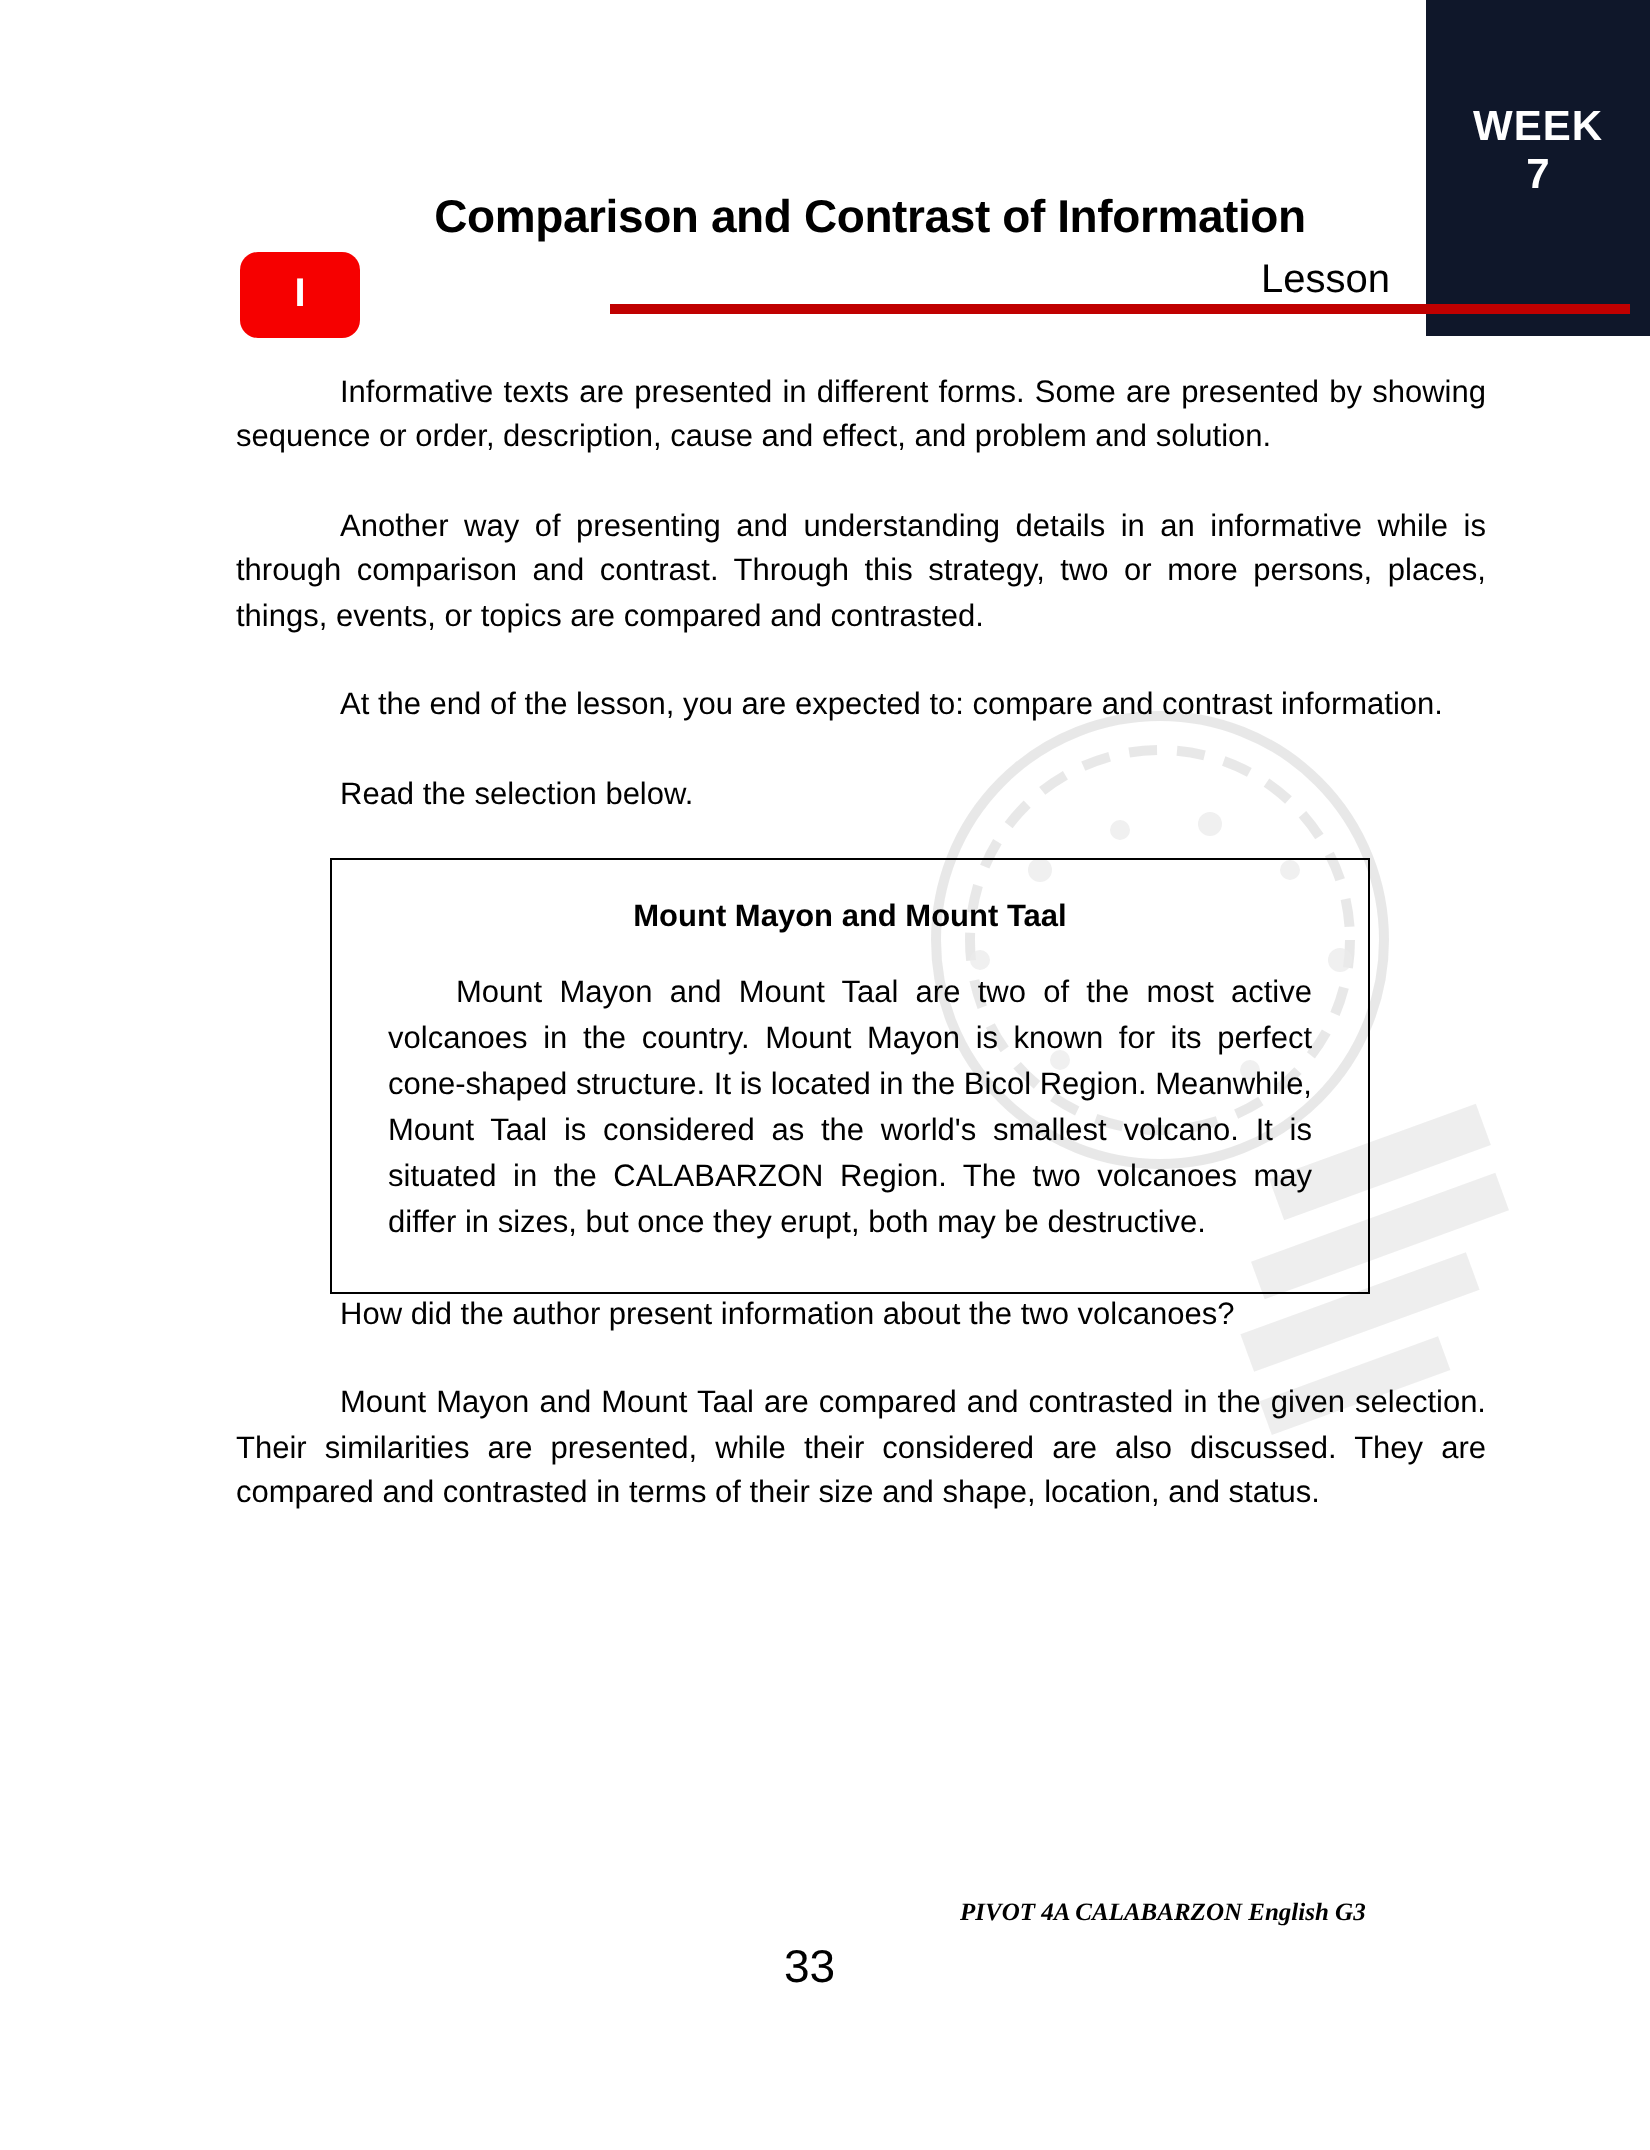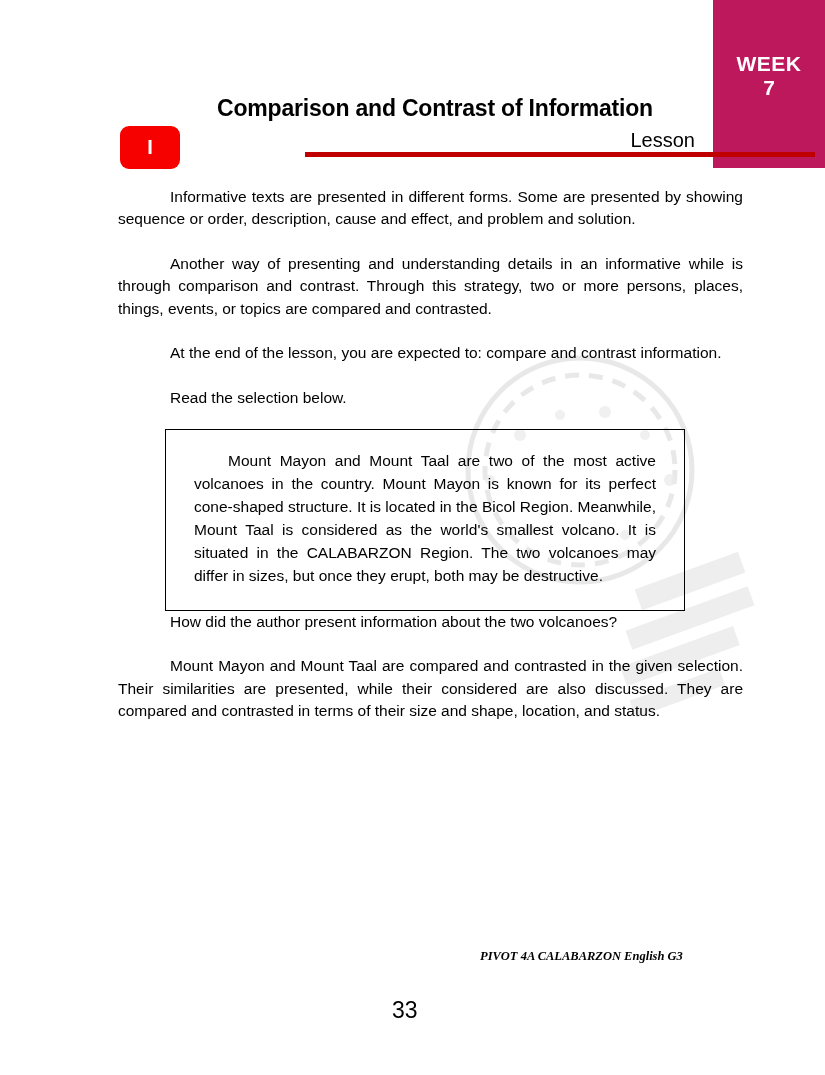--- a/index.html
+++ b/index.html
@@ -16,21 +16,21 @@
     overflow: hidden;
   }
 
   
   .week-banner {
     position: absolute;
     top: 0;
     right: 0;
     width: 112px;
     height: 168px;
-    background: #be185d;
+    background: #0f172a;
     color: #ffffff;
     text-align: center;
     box-sizing: border-box;
     padding-top: 52px;
   }
   .week-banner .wk-label {
     font-size: 21px;
     font-weight: bold;
     letter-spacing: 0.5px;
     line-height: 1.15;
@@ -147,21 +147,21 @@
   }
 
   .after-box {
     margin-top: 26px;
   }
 
   
   .page-number {
     position: absolute;
     left: 392px;
-    top: 997px;
+    top: 970px;
     font-size: 23px;
   }
   .footer-note {
     position: absolute;
     left: 480px;
     top: 949px;
     font-size: 12.5px;
     font-style: italic;
     font-weight: bold;
     font-family: "Liberation Serif", serif;
@@ -205,20 +205,21 @@
 </div>
 <div class="lesson-badge">I</div>
 
 <div class="content">
   <p class="para">Informative texts are presented in different forms. Some are presented by showing sequence or order, description, cause and effect, and problem and solution.</p>
   <p class="para">Another way of presenting and understanding details in an informative while is through comparison and contrast. Through this strategy, two or more persons, places, things, events, or topics are compared and contrasted.</p>
   <p class="para">At the end of the lesson, you are expected to: compare and contrast information.</p>
   <p class="para last-line-left">Read the selection below.</p>
 
   <div class="selection-box">
+    <p class="selection-title">Mount Mayon and Mount Taal</p>
     <p class="selection-body">Mount Mayon and Mount Taal are two of the most active volcanoes in the country. Mount Mayon is known for its perfect cone-shaped structure. It is located in the Bicol Region. Meanwhile, Mount Taal is considered as the world's smallest volcano. It is situated in the CALABARZON Region. The two volcanoes may differ in sizes, but once they erupt, both may be destructive.</p>
   </div>
 
   <p class="para after-box">How did the author present information about the two volcanoes?</p>
   <p class="para">Mount Mayon and Mount Taal are compared and contrasted in the given selection. Their similarities are presented, while their considered are also discussed. They are compared and contrasted in terms of their size and shape, location, and status.</p>
 </div>
 
 <div class="page-number">33</div>
 <div class="footer-note">PIVOT 4A CALABARZON English G3</div>
 

